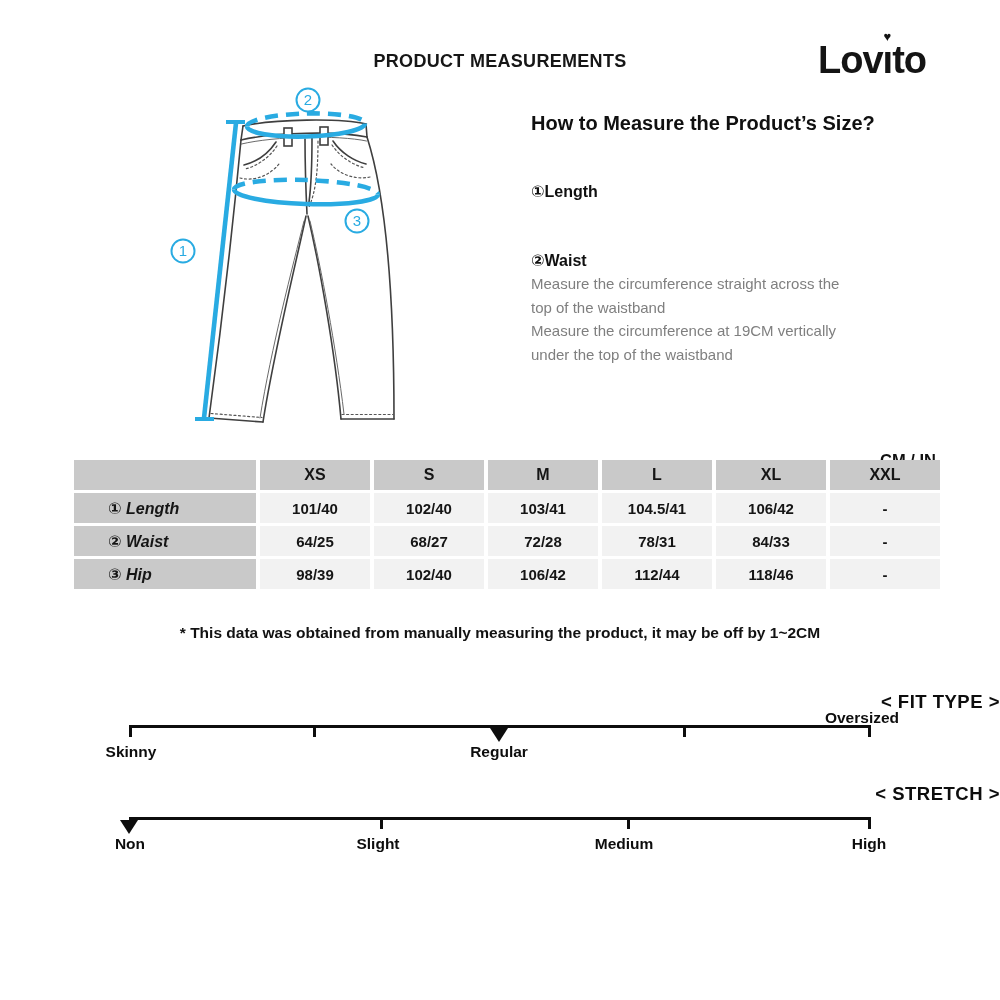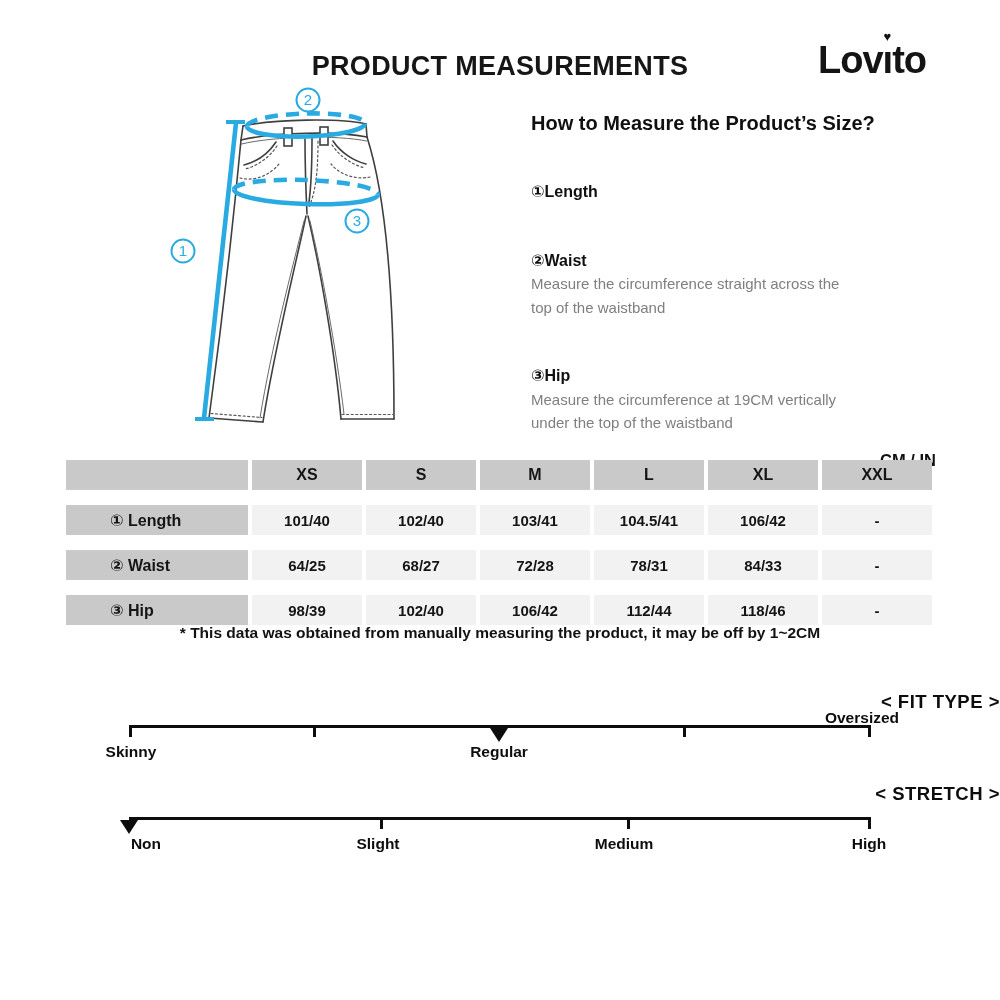--- a/index.html
+++ b/index.html
@@ -8,21 +8,21 @@
     --table-cell-bg:#F2F2F2;
     --text-muted:#7F7F7F;
     --ink:#111111;
   }
   html,body{margin:0;padding:0;background:#fff;}
   .page{position:relative;width:1000px;height:1000px;background:#fff;overflow:hidden;
         font-family:"Liberation Sans","DejaVu Sans",sans-serif;color:var(--ink);}
 
   
   .title{position:absolute;left:0;top:51px;width:100%;text-align:center;
-         font-size:27px;font-weight:800;letter-spacing:.3px;color:#161616;}
+         font-size:18px;font-weight:800;letter-spacing:.3px;color:#161616;}
   .logo{position:absolute;top:39px;right:74px;font-size:38px;font-weight:800;
         letter-spacing:-1px;color:#141414;}
   .logo-i{position:relative;display:inline-block;}
   .heart{position:absolute;left:50%;top:-10px;transform:translateX(-50%);
          font-size:13px;letter-spacing:0;}
 
   
   .pants{position:absolute;left:160px;top:85px;width:340px;height:345px;}
   .ink path{fill:none;stroke:#3f3f3f;stroke-width:1.6;stroke-linecap:round;}
   .ink rect{fill:#ffffff;stroke:#3f3f3f;stroke-width:1.6;}
@@ -37,25 +37,25 @@
            font-family:"Liberation Sans",sans-serif;}
 
   
   .howto{position:absolute;left:531px;top:112px;width:392px;}
   .howto-title{font-size:20px;font-weight:700;color:#101010;margin-bottom:7px;}
   .howto-item-label{font-size:16px;font-weight:700;color:#101010;line-height:23.5px;margin-top:45px;}
   .howto-desc{font-size:15px;color:var(--text-muted);line-height:23.5px;white-space:pre-line;}
 
   
   .units{position:absolute;top:435px;right:64px;font-size:16.5px;font-weight:800;margin-top:16px;}
-  .size-table{position:absolute;left:66px;top:460px;display:grid;
-              grid-template-columns:182px repeat(6,110px);gap:15px 4px;}
+  .size-table{position:absolute;left:74px;top:460px;display:grid;
+              grid-template-columns:182px repeat(6,110px);gap:3px 4px;}
   .hcell{background:var(--table-header-bg);height:30px;display:flex;align-items:center;
          justify-content:center;font-weight:800;font-size:16px;color:#151515;}
-  .hcell.label{justify-content:flex-start;padding-left:44px;box-sizing:border-box;}
+  .hcell.label{justify-content:flex-start;padding-left:34px;box-sizing:border-box;font-style:italic;}
   .dcell{background:var(--table-cell-bg);height:30px;display:flex;align-items:center;
          justify-content:center;font-weight:800;font-size:15px;color:#151515;}
 
   
   .footnote{position:absolute;top:624px;left:0;width:100%;text-align:center;
             font-weight:800;font-size:15.5px;color:#121212;}
 
   
   .scale-title{position:absolute;left:0;width:100%;text-align:right;font-weight:800;
                font-size:18.5px;letter-spacing:.5px;color:#0d0d0d;}
@@ -143,21 +143,20 @@
     <div class="howto-title">How to Measure the Product’s Size?</div>
     <div>
       <div class="howto-item-label"><span>①</span><span>Length</span></div>
     </div>
     <div>
       <div class="howto-item-label"><span>②</span><span>Waist</span></div>
       <div class="howto-desc">Measure the circumference straight across the
 top of the waistband</div>
     </div>
     <div>
-      <div class="howto-item-label"><span>③</span><span>Hip</span></div>
       <div class="howto-desc">Measure the circumference at 19CM vertically
 under the top of the waistband</div>
     </div>
   </div>
 
   <div class="units">CM / IN</div>
   <div class="size-table">
       <div class="hcell"></div>
       <div class="hcell">XS</div>
       <div class="hcell">S</div>
@@ -201,18 +200,18 @@
   <div class="slabel" style="left:131px;top:743px">Skinny</div>
   <div class="slabel" style="left:499px;top:743px">Regular</div>
   <div class="slabel" style="left:862px;top:709px">Oversized</div>
 
   <div class="scale-title" style="top:783px">&lt; STRETCH &gt;</div>
   <div class="sline" style="top:817px"></div>
   <div class="tick" style="left:380px;top:817px"></div>
   <div class="tick" style="left:627px;top:817px"></div>
   <div class="tick" style="left:868px;top:817px"></div>
   <div class="tri" style="left:120px;top:820px"></div>
-  <div class="slabel" style="left:146px;top:835px">Non</div>
+  <div class="slabel" style="left:130px;top:835px">Non</div>
   <div class="slabel" style="left:378px;top:835px">Slight</div>
   <div class="slabel" style="left:624px;top:835px">Medium</div>
   <div class="slabel" style="left:869px;top:835px">High</div>
 
 </div>
 
 </body></html>

